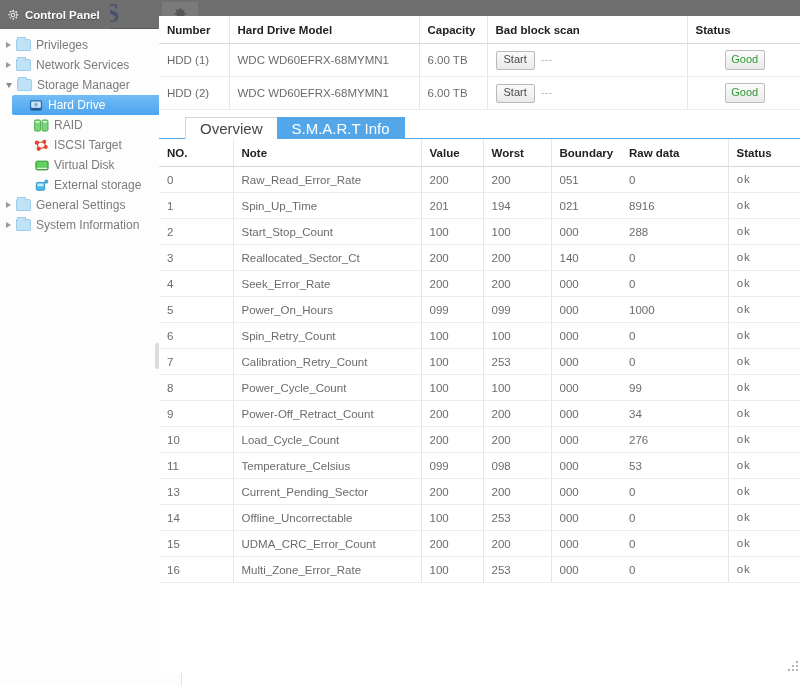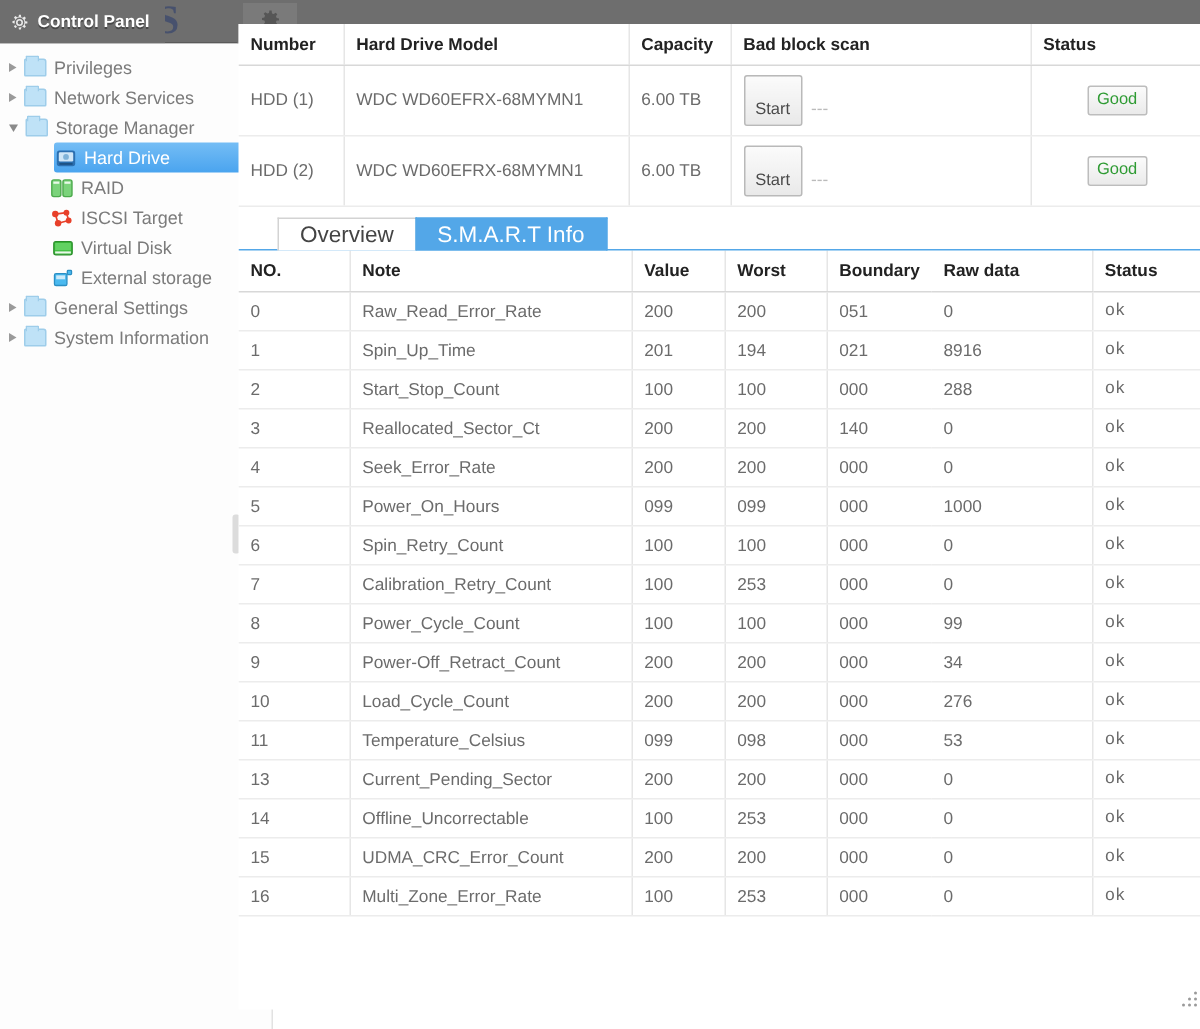--- a/index.html
+++ b/index.html
@@ -154,23 +154,23 @@
     color: #7b7b7b;
     cursor: pointer;
     white-space: nowrap;
     margin-bottom: 0px;
   }
   .tnode.lvl0 { padding-left: 6px; }
   .tnode.lvl1 { padding-left: 24px; }
   .tnode.sel {
     background: linear-gradient(to bottom, #74bdf5 0%, #4aa4ef 100%);
     color: #ffffff;
-    margin-left: 36px;
+    margin-left: 12px;
     margin-right: 8px;
-    padding-left: 0;
+    padding-left: 16px;
     border-radius: 2px;
   }
   .tnode.sel .tlabel { color: #ffffff; }
   .arrow-r {
     width: 0; height: 0;
     border-top: 3.5px solid transparent;
     border-bottom: 3.5px solid transparent;
     border-left: 5px solid #9a9a9a;
     margin-right: 5px;
     flex: 0 0 auto;
@@ -254,21 +254,21 @@
     border-bottom: 1px solid #ececec;
     white-space: nowrap;
     vertical-align: middle;
   }
   .vsep { border-left: 1px solid #e6e6e6; }
   .center { text-align: center; }
 
   .btn-sm {
     display: inline-block;
     min-width: 34px;
-    padding: 16px 7px 3px;
+    padding: 1px 7px 3px;
     font-size: 11px;
     color: #4a4a4a;
     background: linear-gradient(to bottom, #fbfbfb 0%, #e9e9e9 100%);
     border: 1px solid #b9b9b9;
     border-radius: 2px;
     cursor: pointer;
     text-align: left;
     line-height: 13px;
   }
   .btn-good {

